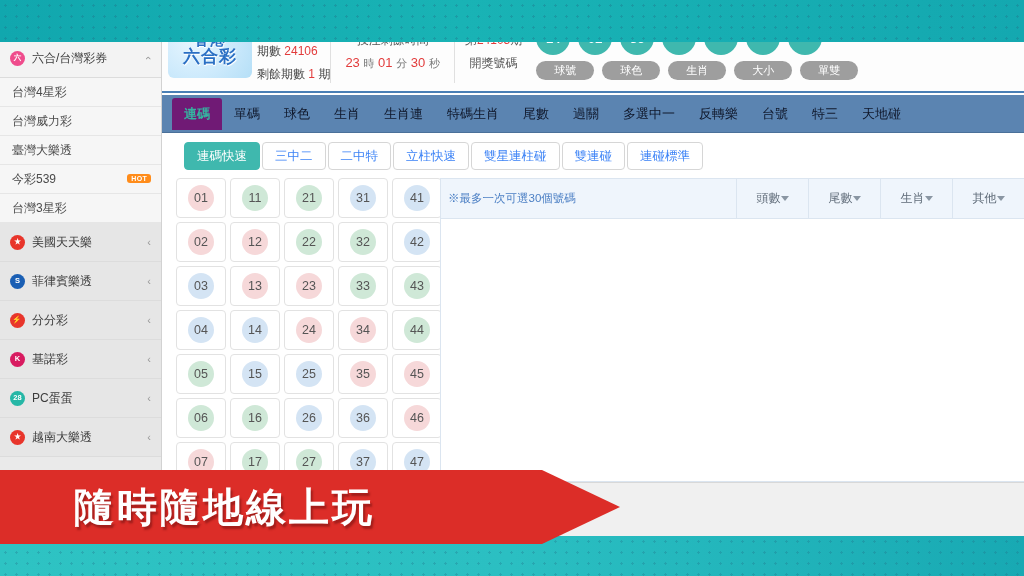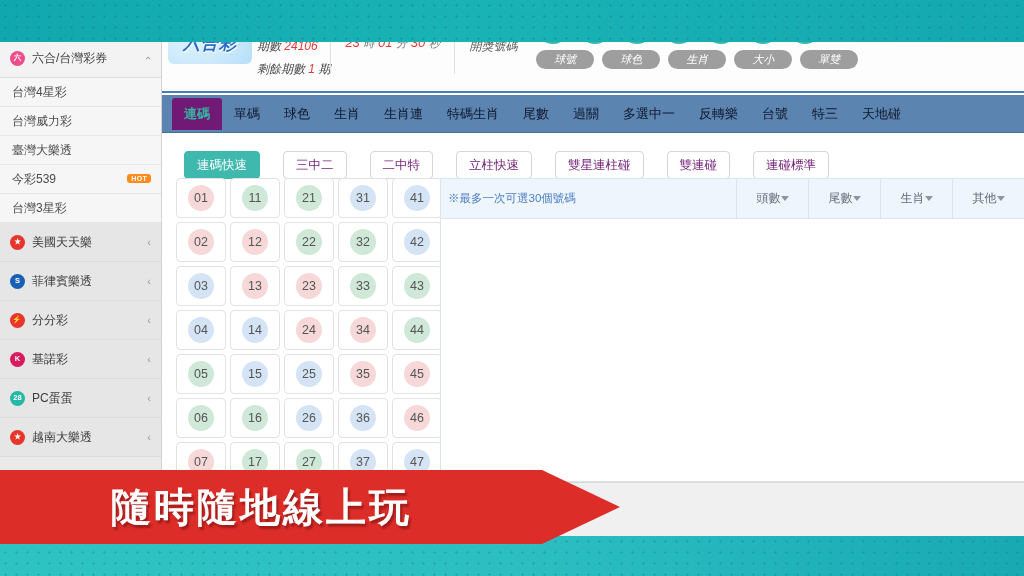--- a/index.html
+++ b/index.html
@@ -47,21 +47,21 @@
     letter-spacing:0.3px;
   }
 
   
   .main { position:absolute; left:162px; top:0; right:0; bottom:0; background:#fff; }
 
   
   .infobar {
     position:absolute; left:0; top:0; right:0; height:93px;
     background:#fdfdfd; border-bottom:2px solid #4a7fb5;
-    display:flex; align-items:flex-start;font-style:italic;
+    display:flex; align-items:center;
   }
   .logo-box { width:95px; padding:8px 4px 0 6px; flex:0 0 95px; }
   .logo-mark {
     width:84px; height:56px; border-radius:6px;
     background:radial-gradient(circle at 30% 30%, #e8f6ff 0%, #cdeafc 55%, #b5dff7 100%);
     display:flex; flex-direction:column; align-items:center; justify-content:center;
     color:#2a6fc4; font-weight:bold; line-height:1.05;
     text-shadow:0 1px 0 #fff, 1px 1px 1px rgba(255,255,255,.9);
     font-family:"DejaVu Sans", sans-serif;
   }
@@ -99,25 +99,25 @@
   }
   .navtab {
     color:#0f172a; font-size:13px; padding:7px 12px; cursor:pointer;
     white-space:nowrap; border-radius:3px 3px 0 0;
   }
   .navtab.active { background:#701a75; color:#35b3a0; font-weight:bold; }
 
   
   .subbar {
     position:absolute; left:0; top:133px; right:0; height:46px;
-    background:#fff; display:flex; align-items:flex-end; gap:23px; padding-left:22px;
+    background:#fff; display:flex; align-items:center; gap:2px; padding-left:22px;
   }
   .subbtn {
     height:28px; min-width:62px; padding:0 12px; border:1px solid #d6d6d6;
-    border-radius:4px; background:#fff; color:#701a75; font-size:12.5px;
+    border-radius:4px; background:#fff; color:#3b82f6; font-size:12.5px;
     display:flex; align-items:center; justify-content:center; cursor:pointer;
     white-space:nowrap;
   }
   .subbtn.active { background:#3fb8ae; border-color:#3fb8ae; color:#fff; }
 
   
   .numgrid {
     position:absolute; left:14px; top:178px; width:260px;
     display:grid; grid-template-columns:repeat(5, 50px); gap:4px;
   }
@@ -183,21 +183,21 @@
     overflow:hidden;
   }
   .red-arrow {
     position:absolute; left:0; bottom:32px; width:620px; height:74px;
     background:#dc2d28;
     clip-path: polygon(0 0, 542px 0, 620px 37px, 542px 74px, 0 74px);
     display:flex; align-items:center;
   }
   .red-arrow .txt {
     color:#fff; font-size:40px; font-weight:bold; letter-spacing:3px;
-    padding-left:111px; text-shadow:2px 3px 2px rgba(90,10,10,.45);
+    padding-left:74px; text-shadow:2px 3px 2px rgba(90,10,10,.45);
     font-family:"DejaVu Sans", sans-serif;
   }
 </style>
 </head>
 <body>
 
 <div id="root">
 
   <div class="sidebar">
     <div id="side-top">

